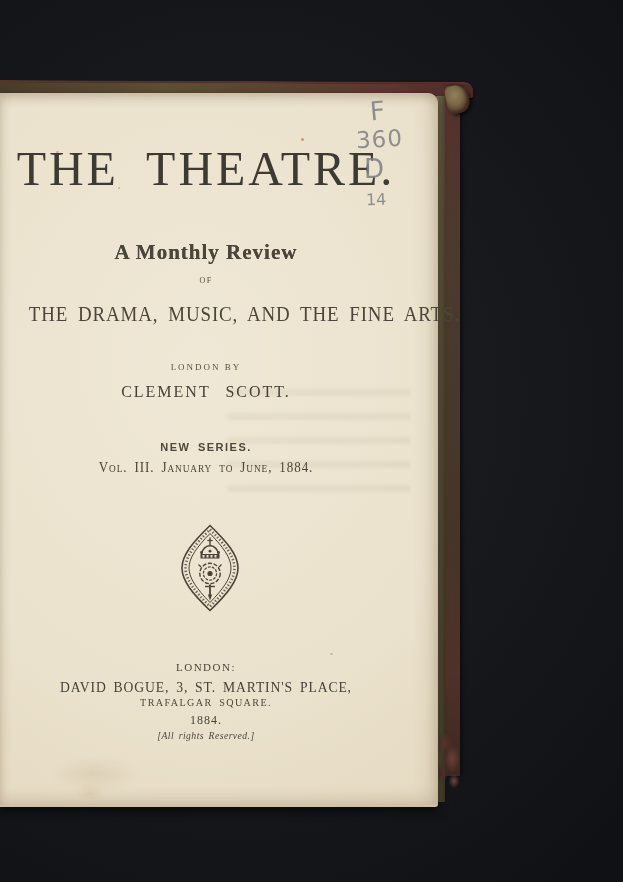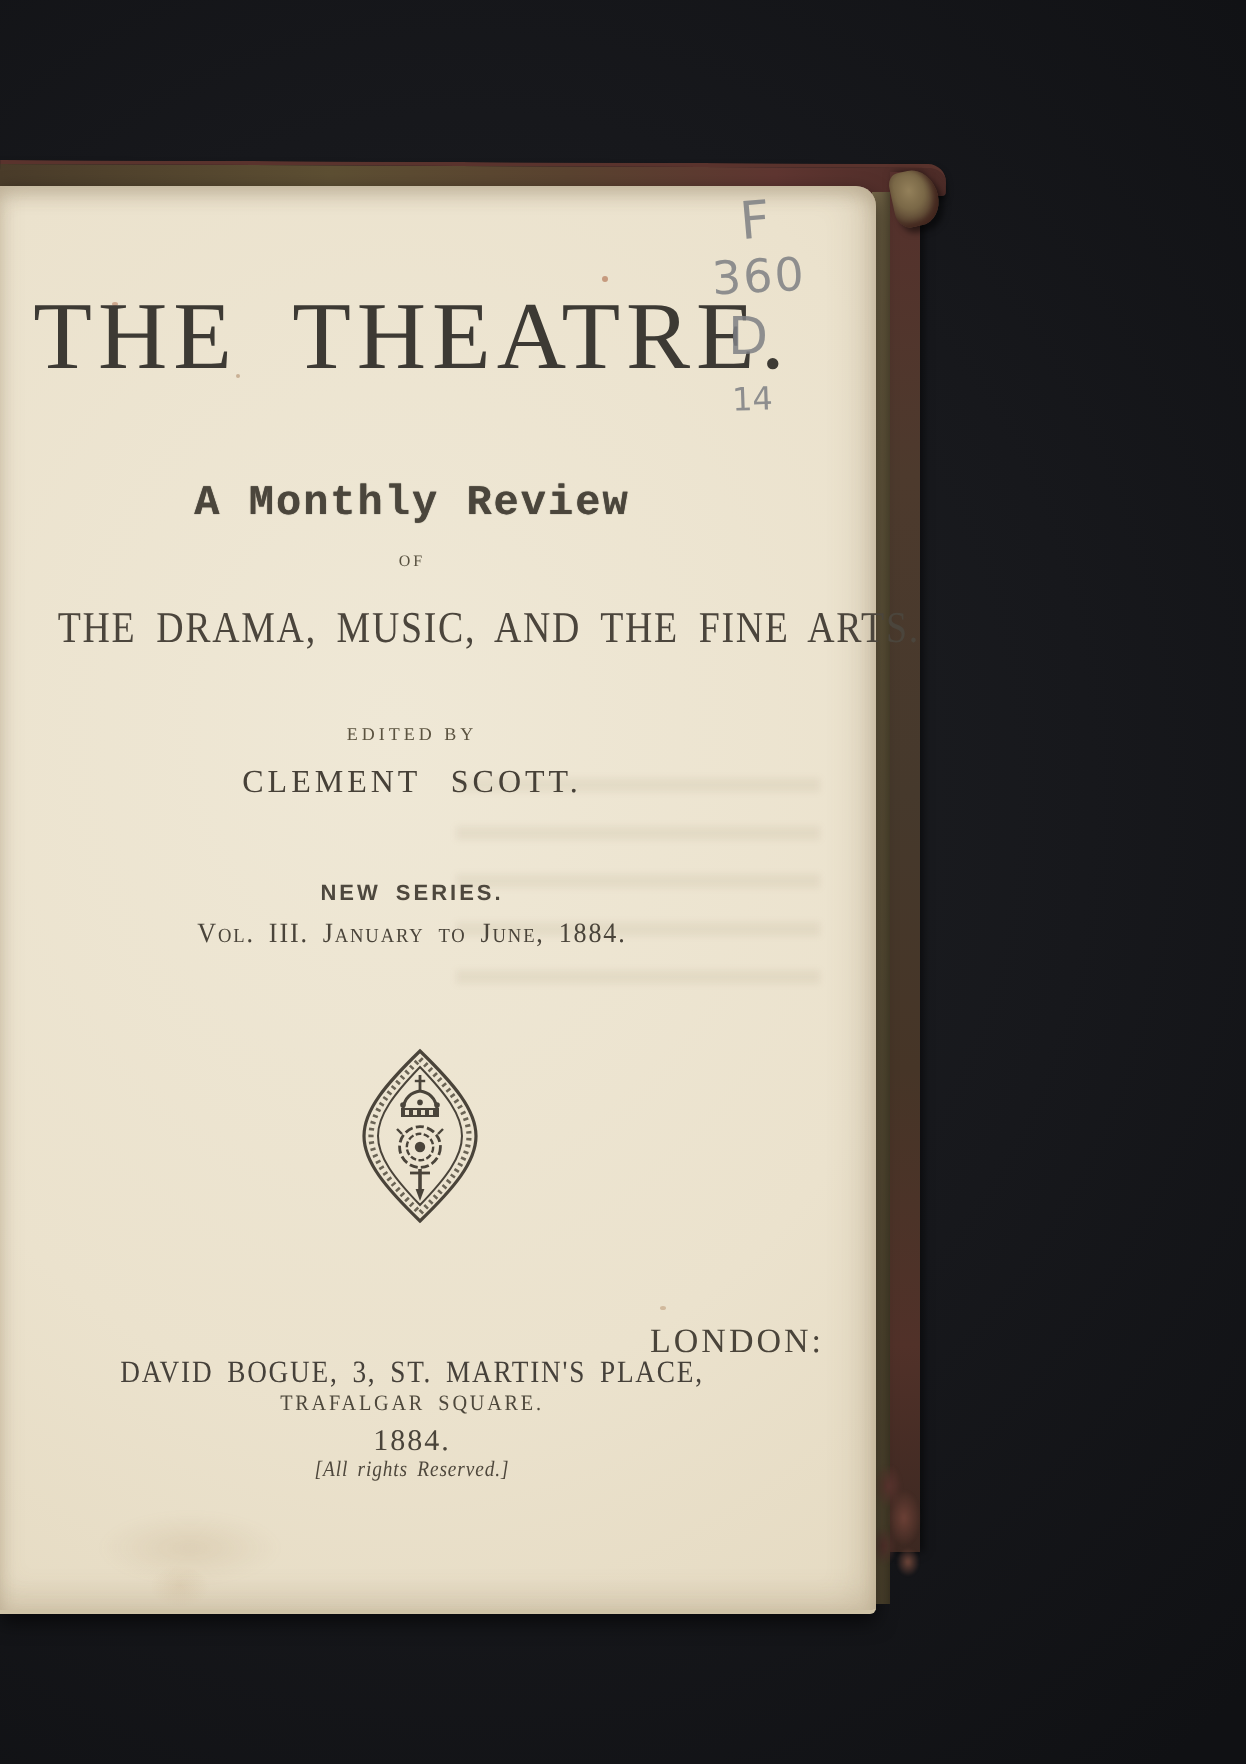--- a/index.html
+++ b/index.html
@@ -65,49 +65,49 @@
   }
   .line{
     position:absolute;left:0;width:412px;text-align:center;
     color:#46413a;line-height:1;white-space:nowrap;
   }
   .title{
     top:52px;font-size:48px;color:#3d3a34;
     letter-spacing:3px;word-spacing:13px;
   }
   .series{
-    top:149px;font-size:21px;font-family:Liberation Mono, monospace;
+    top:149px;font-size:21px;font-family:Liberation Serif, serif;
     font-weight:700;letter-spacing:1px;color:#4b463c;
     text-shadow:0 0 .5px #4b463c;
   }
   .of{top:184px;font-size:8px;letter-spacing:1.5px;color:#57503f;}
   .subject{
     top:210px;font-size:22px;letter-spacing:1px;word-spacing:5px;color:#4b453c;
     transform:scaleX(.86);transform-origin:50% 0;
   }
   .edited{top:270px;font-size:9px;letter-spacing:2px;color:#5a523f;}
   .editor{top:291px;font-size:16px;letter-spacing:2px;word-spacing:9px;color:#474138;}
   .newseries{
     top:349px;font-size:11px;font-family:"Liberation Sans", sans-serif;
     font-weight:700;letter-spacing:1.5px;word-spacing:3px;color:#4e483e;
   }
   .volume{
     top:368px;font-size:14px;font-variant:small-caps;letter-spacing:1px;
     word-spacing:3px;color:#4a443a;transform:scaleX(.93);transform-origin:50% 0;
   }
-  .london{top:569px;font-size:17px;letter-spacing:1.5px;color:#4a443a;text-align:right;}
+  .london{top:569px;font-size:11px;letter-spacing:1.5px;color:#4a443a;}
   .publisher{
     top:586px;font-size:15.5px;letter-spacing:1px;word-spacing:3px;color:#46413a;
     transform:scaleX(.88);transform-origin:50% 0;
   }
   .address{
     top:604px;font-size:11px;letter-spacing:1.5px;word-spacing:3px;color:#4e483c;
     transform:scaleX(.92);transform-origin:50% 0;
   }
-  .year{top:621px;font-size:15px;letter-spacing:1px;color:#4a443a;}
+  .year{top:621px;font-size:12px;letter-spacing:1px;color:#4a443a;}
   .rights{
     top:637px;font-size:11px;font-style:italic;color:#4e473c;
     transform:scaleX(.88);transform-origin:50% 0;letter-spacing:.5px;word-spacing:2px;
   }
   
   .emblem{position:absolute;left:178px;top:431px;width:64px;height:88px;}
   
   .shelfmark span{
     position:absolute;
     font-family:"DejaVu Sans", sans-serif;
@@ -160,21 +160,21 @@
     <div class="shelfmark">
       <span class="sm1">F</span>
       <span class="sm2">360</span>
       <span class="sm3">D</span>
       <span class="sm4">14</span>
     </div>
 
     <div class="line series">A Monthly Review</div>
     <div class="line of">OF</div>
     <div class="line subject">THE DRAMA, MUSIC, AND THE FINE ARTS.</div>
-    <div class="line edited">EDITED BY</div>
+    <div class="line edited">LONDON BY</div>
     <div class="line newseries">NEW SERIES.</div>
     <div class="line editor">CLEMENT SCOTT.</div>
     <div class="line volume">Vol. III. January to June, 1884.</div>
 
     <svg class="emblem" viewBox="0 0 64 88" fill="none" xmlns="http://www.w3.org/2000/svg">
 
       <path d="M32 1.5 C49 18 60 31 60 44 C60 57 49 70 32 86.5 C15 70 4 57 4 44 C4 31 15 18 32 1.5 Z" stroke="#4a443a" stroke-width="1.6"></path>
 
       <path d="M32 5.5 C47 20.5 56.5 32.5 56.5 44 C56.5 55.5 47 67.5 32 82.5 C17 67.5 7.5 55.5 7.5 44 C7.5 32.5 17 20.5 32 5.5 Z" stroke="#544d3f" stroke-width="2.6" stroke-dasharray="1.3 2.1" opacity=".85"></path>
 

